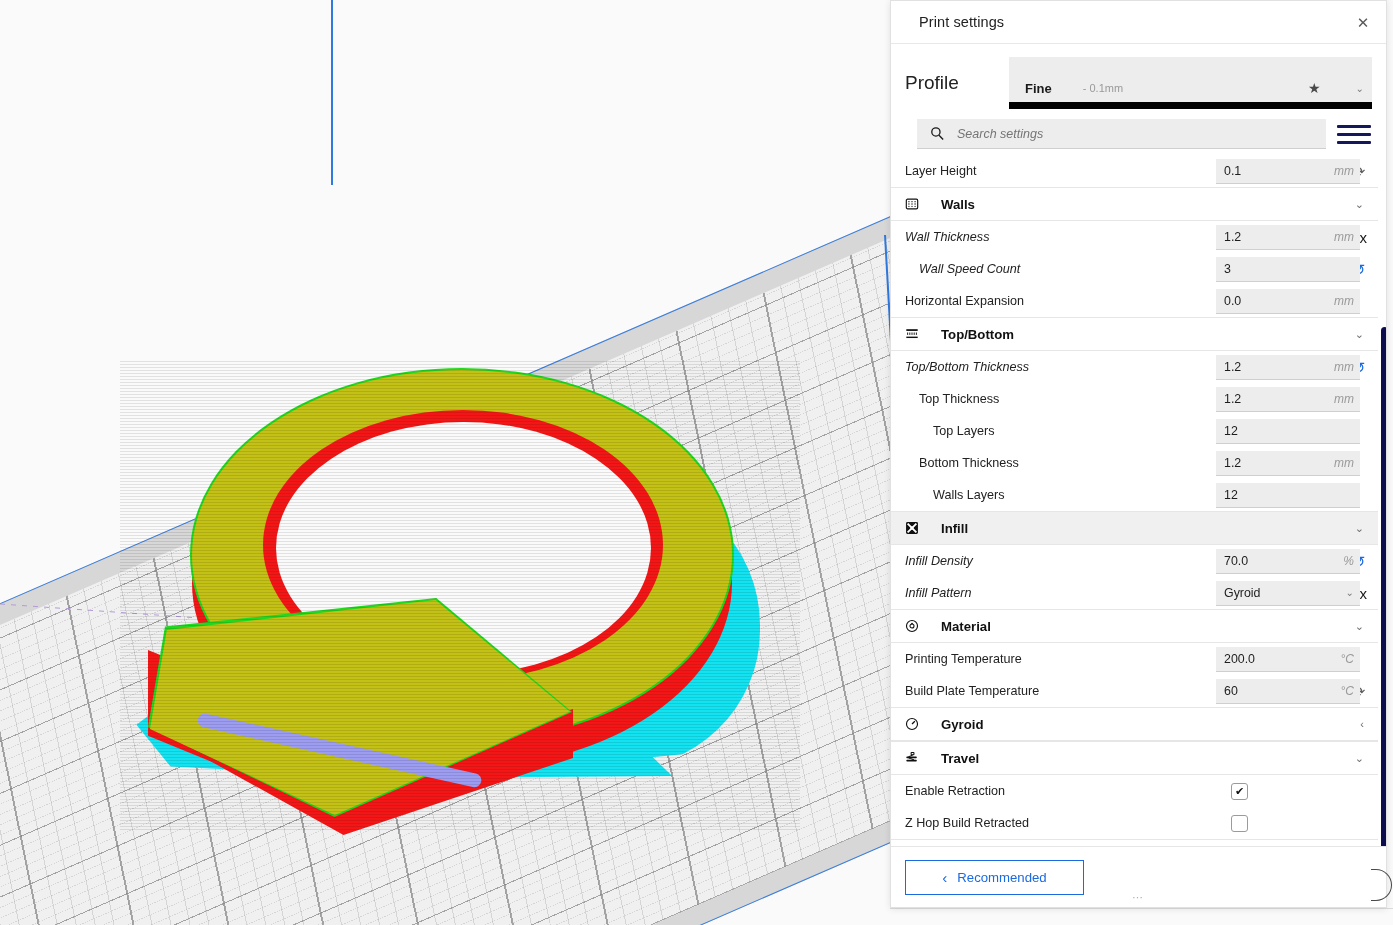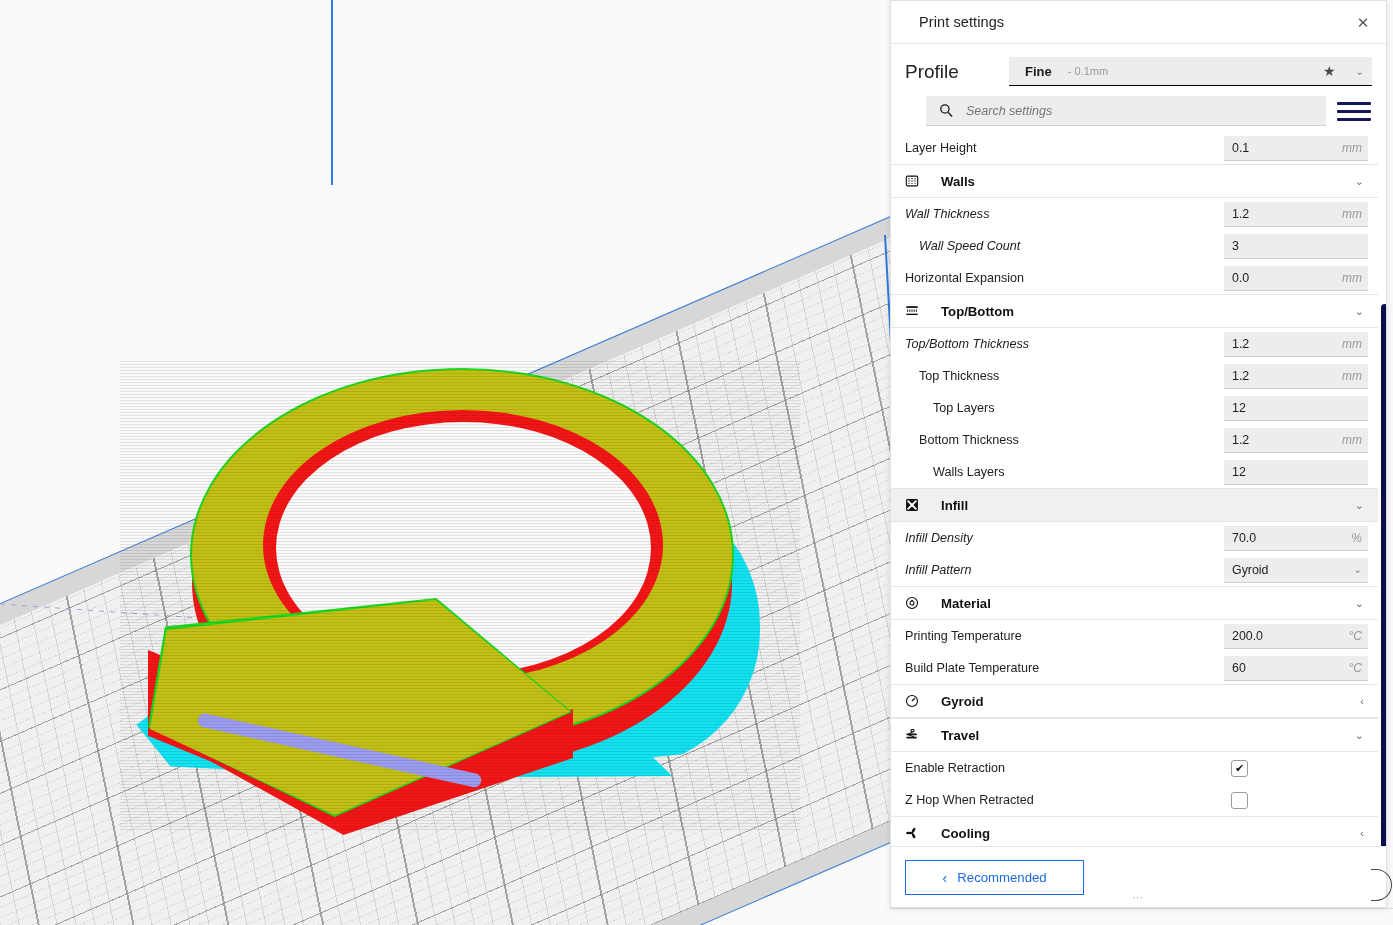--- a/index.html
+++ b/index.html
@@ -76,49 +76,49 @@
     box-shadow:0 1px 7px rgba(0,0,0,.10);display:flex;flex-direction:column;}
 
   .p-title{height:42px;min-height:42px;border-bottom:1px solid #e8e8e8;display:flex;align-items:center;
     padding:0 12px 0 14px;}
   .p-title h1{margin:14px;font-size:14.5px;font-weight:400;color:#222;letter-spacing:.1px;}
   .p-close{margin-left:auto;width:22px;height:22px;display:flex;align-items:center;justify-content:center;
     font-size:15px;color:#5a5a5a;cursor:pointer;line-height:1;}
 
   .p-profile{display:flex;align-items:center;padding:13px 14px 8px 14px;}
   .p-profile .lbl{font-size:19px;color:#222;width:104px;}
-  .combo{flex:1;height:28px;background:#ededed;border-bottom:1px solid #000000;
-    display:flex;align-items:center;padding:0 8px 0 16px;cursor:pointer;position:relative;}
+  .combo{flex:1;height:28px;background:#ededed;border-bottom:7px solid #000000;
+    display:flex;align-items:center;padding:17px 8px 0 16px;cursor:pointer;position:relative;gap:15px;}
   .combo .ctxt{font-size:13px;color:#1a1a1a;font-weight:600;}
   .combo .csub{font-size:11px;color:#9a9a9a;margin-left:16px;font-weight:400;}
   .combo .star{margin-left:auto;color:#4a4a4a;font-size:14px;}
   .combo .chev{margin-left:20px;color:#7b7b7b;font-size:10px;}
 
-  .p-search{display:flex;align-items:center;padding:2px 12px 6px 35px;}
+  .p-search{display:flex;align-items:center;padding:2px 12px 6px 26px;}
   .searchbox{flex:1;height:29px;background:#ededed;border-bottom:1px solid #cfcfcf;
     display:flex;align-items:center;padding:0 10px;}
   .searchbox .mag{width:20px;display:flex;justify-content:center;color:#202020;}
   .searchbox input{border:0;background:transparent;outline:none;flex:1;margin-left:8px;
     font-family:"Liberation Sans",sans-serif;font-size:12.5px;color:#8d8d8d;font-style:italic;}
   .burger{width:34px;height:28px;margin-left:8px;display:flex;flex-direction:column;
     justify-content:center;gap:5px;cursor:pointer;padding:0 3px;}
   .burger i{display:block;height:3px;background:#14175a;border-radius:1px;}
 
   
   .p-list{flex:1;overflow:hidden;position:relative;padding-left:14px;padding-right:8px;}
 
   .row{height:32px;display:flex;align-items:center;position:relative;}
   .row .name{font-size:12.6px;color:#222;white-space:nowrap;}
   .row .name.ital{font-style:italic;}
   .row .icons{margin-left:auto;display:flex;align-items:center;gap:0px;padding-right:6px;}
   .ico{width:26px;text-align:center;font-size:15px;line-height:1;color:#1a1a1a;cursor:pointer;}
   .ico.blue{color:#1c6ae0;}
   .ico.gray{color:#5d5d5d;}
 
-  .field{position:absolute;right:10px;width:144px;height:25px;background:#ededed;
+  .field{position:absolute;right:18px;width:144px;height:25px;background:#ededed;
     border-bottom:1px solid #cfcfcf;display:flex;align-items:center;padding:0 6px 0 8px;box-sizing:border-box;}
   .field .v{font-size:12.4px;color:#1e1e1e;}
   .field .u{margin-left:auto;font-size:12px;color:#9a9a9a;font-style:italic;}
   .field .dchev{margin-left:auto;font-size:10px;color:#7b7b7b;}
 
   .cbox{position:absolute;right:130px;width:17px;height:17px;border:1px solid #9b9b9b;
     border-radius:3px;background:#fff;display:flex;align-items:center;justify-content:center;
     font-size:11px;color:#111;cursor:pointer;box-sizing:border-box;}
 
   .sect{height:32px;display:flex;align-items:center;border-top:1px solid #e6e6e6;
@@ -420,21 +420,21 @@
         </span>
         <span class="stit">Travel</span>
         <span class="schev">⌄</span>
       </div>
       <div class="row">
         <span class="name i" style="padding-left:0px">Enable Retraction</span>
         <span class="icons"></span>
         <span class="cbox">✔</span>
       </div>
       <div class="row">
-        <span class="name i" style="padding-left:0px">Z Hop When Retracted</span>
+        <span class="name i" style="padding-left:0px">Z Hop Build Retracted</span>
         <span class="icons"></span>
         <span class="cbox"></span>
       </div>
       <div class="sect">
         <span class="sico">
           <svg width="14" height="14" viewBox="0 0 16 16">
             <g fill="#111">
               <ellipse cx="8" cy="4.4" rx="1.5" ry="3.2" transform="rotate(30 8 8)"></ellipse>
               <ellipse cx="8" cy="4.4" rx="1.5" ry="3.2" transform="rotate(150 8 8)"></ellipse>
               <ellipse cx="8" cy="4.4" rx="1.5" ry="3.2" transform="rotate(270 8 8)"></ellipse>

